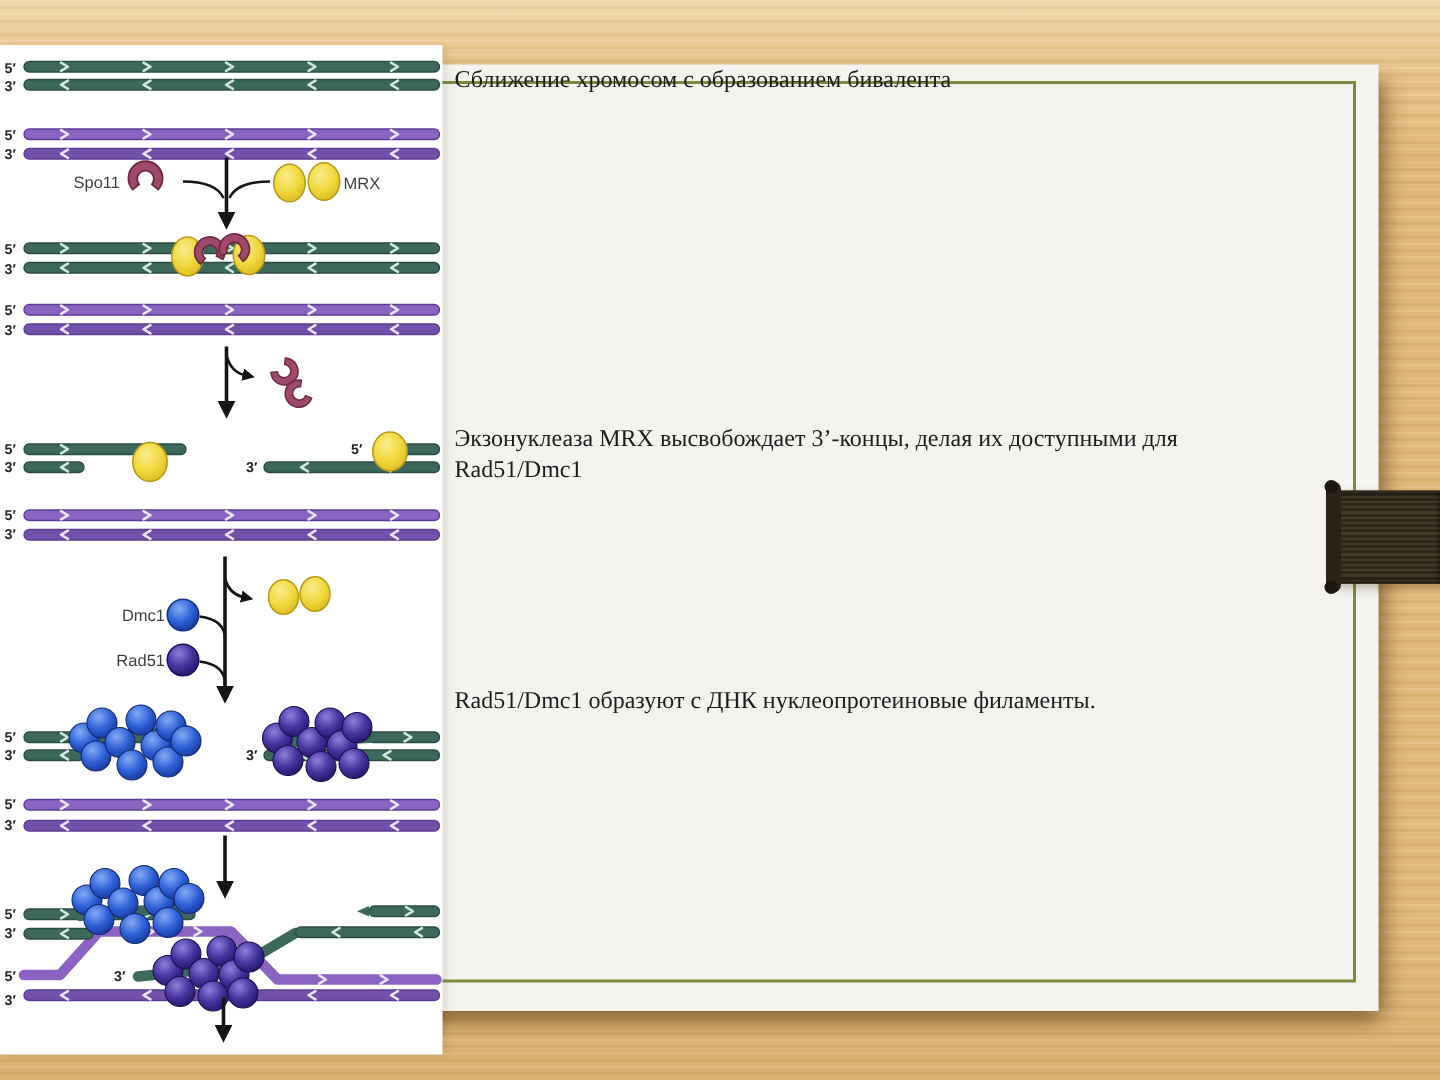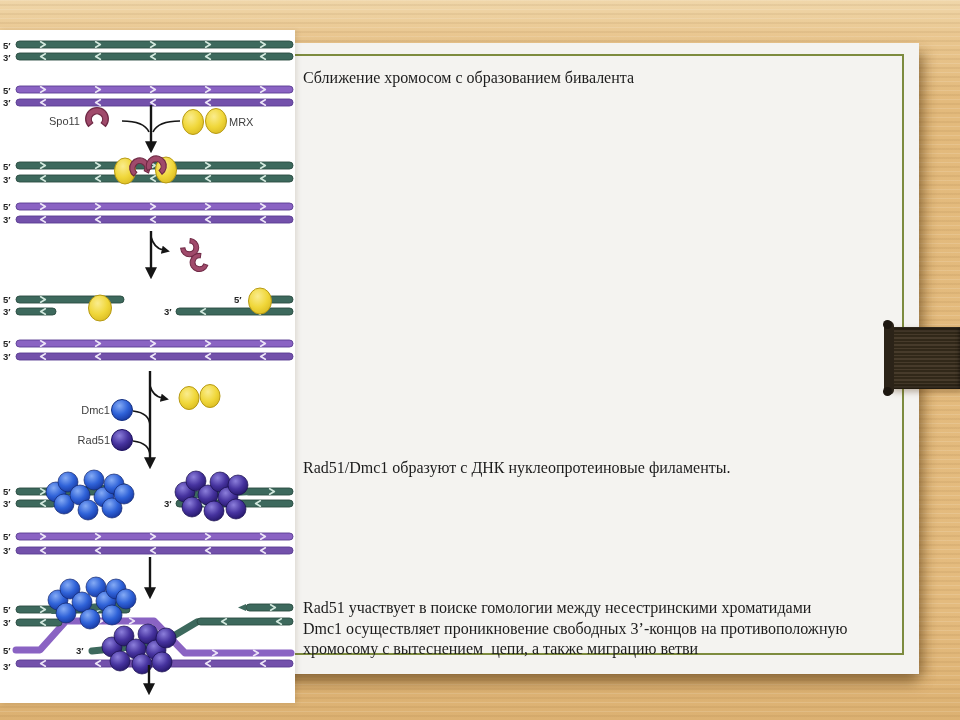--- a/index.html
+++ b/index.html
@@ -17,21 +17,21 @@
     box-shadow:0 10px 13px -2px rgba(96,64,22,.55), 10px 6px 12px -4px rgba(96,64,22,.4);
   }
   .frame{
     position:absolute;left:281px;top:54px;width:623px;height:601px;
     border:2px solid #7d8b3e;box-sizing:border-box;
   }
   .note{
     position:absolute;left:303px;color:#1c1c1c;font-size:16px;line-height:20.5px;
     white-space:pre;letter-spacing:0;
   }
-  .n1{top:68px}.n2{top:174px}.n3{top:283px}.n4{top:458px}.n5{top:598px}
+  .n1{top:44px}.n2{top:174px}.n3{top:283px}.n4{top:458px}.n5{top:598px}
   .panel{
     position:absolute;left:0;top:30px;width:295px;height:673px;background:#ffffff;
     box-shadow:2px 1px 5px rgba(60,40,10,.12);
   }
   .panel svg{display:block}
   .ribbon-body{
     position:absolute;left:889px;top:327px;width:71px;height:62px;
     background-image:repeating-linear-gradient(180deg,#473b2b 0 1.5px,#312819 1.5px 3.5px);
     background-color:#372d1f;
     box-shadow:inset 0 3px 4px rgba(0,0,0,.35), inset 0 -3px 4px rgba(0,0,0,.35), 3px 3px 6px rgba(80,50,15,.35);
@@ -49,24 +49,23 @@
 </style>
 </head>
 <body>
 
 <div class="stage">
 
   <div class="slide"></div>
   <div class="frame"></div>
 
   <div class="note n1">Сближение хромосом с образованием бивалента</div>
+  <div class="note n3">Экзонуклеаза MRX высвобождает 3’-концы, делая их доступными для
+Rad51/Dmc1</div>
   <div class="note n4">Rad51/Dmc1 образуют с ДНК нуклеопротеиновые филаменты.</div>
-  <div class="note n5">Rad51 участвует в поиске гомологии между несестринскими хроматидами
-Dmc1 осуществляет проникновение свободных 3’-концов на противоположную
-хромосому с вытеснением  цепи, а также миграцию ветви</div>
 
   <div class="panel">
   <svg width="295" height="673" viewBox="0 0 295 673">
     <defs>
       <radialGradient id="gBlue" cx="38%" cy="30%" r="75%">
         <stop offset="0%" stop-color="#85abf5"></stop>
             <stop offset="55%" stop-color="#2f62d8"></stop>
             <stop offset="100%" stop-color="#16369e"></stop>
       </radialGradient>
       <radialGradient id="gIndigo" cx="38%" cy="30%" r="75%">

